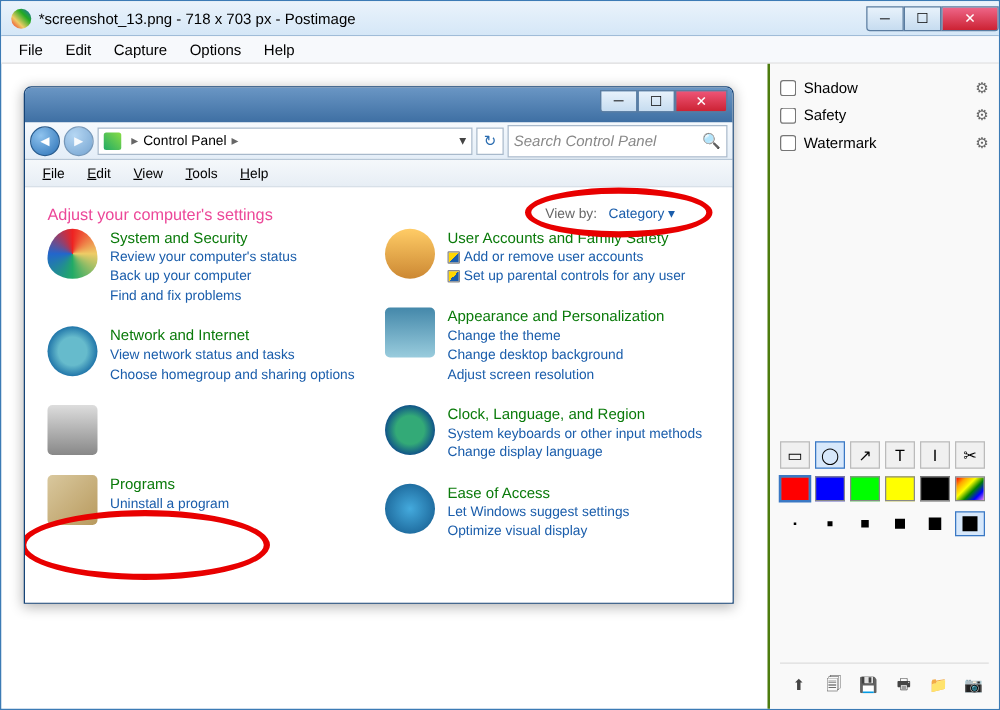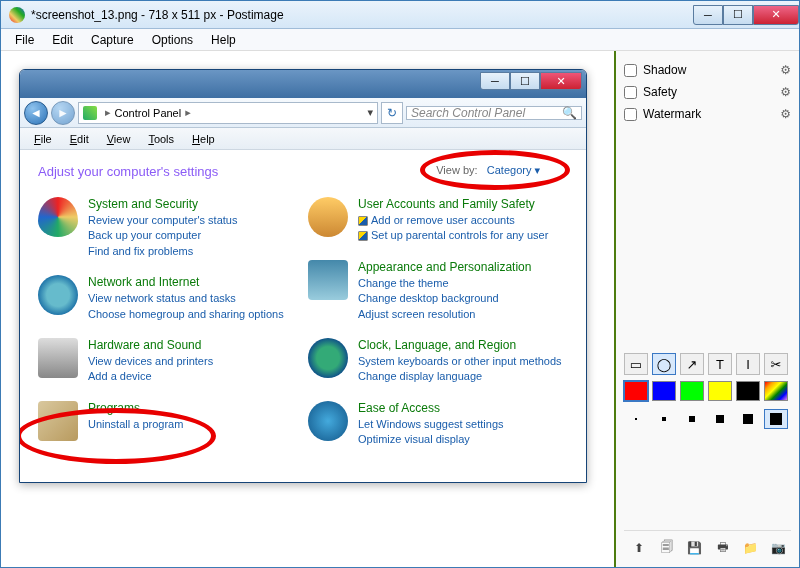--- a/index.html
+++ b/index.html
@@ -45,49 +45,49 @@
     .inner-titlebar { height:28px; background:linear-gradient(#6a96c4,#3e6fa3); display:flex; justify-content:flex-end; padding-right:4px; align-items:flex-start; padding-top:2px;}
     .inner-titlebar .win-btn { height:18px; }
     .inner-titlebar .win-btn.close { width:42px; background:linear-gradient(#e57,#c23); }
     
     .addrbar { height:30px; background:linear-gradient(#f5f9fd,#e4eef8); display:flex; align-items:center; padding:0 4px; gap:3px; border-bottom:1px solid #b7c7d7;}
     .nav-circle { width:24px; height:24px; border-radius:50%; background:radial-gradient(circle at 35% 30%, #8fc3ee, #2b72b7); border:1px solid #2a5d8f; display:flex;align-items:center;justify-content:center;color:#fff;font-size:12px;}
     .breadcrumb { flex:1; height:22px; border:1px solid #a8b9cb; background:#fff; display:flex; align-items:center; padding:0 4px; font-size:11px;}
     .crumb-icon { width:14px; height:14px; background:linear-gradient(45deg,#2a6,#8d4); margin-right:4px; border-radius:2px;}
     .crumb-sep { margin:0 4px; color:#666;}
     .refresh-btn { width:22px; height:22px; border:1px solid #a8b9cb; background:#fff; display:flex;align-items:center;justify-content:center; color:#2a6cb0;}
-    .searchbox { width:176px; height:14px; border:1px solid #a8b9cb; background:#fff; display:flex; align-items:center; padding:0 4px; color:#888; font-style:italic;}
+    .searchbox { width:176px; height:26px; border:1px solid #a8b9cb; background:#fff; display:flex; align-items:center; padding:0 4px; color:#888; font-style:italic;}
     .searchbox .mag { margin-left:auto; color:#2a6cb0; font-style:normal;}
     
     .inner-menubar { height:22px; display:flex; align-items:center; gap:2px; padding:0 6px; background:linear-gradient(#f5f8fb,#e7eef5); border-bottom:1px solid #cdd7e1; font-size:11px;}
     
     .cp-body { padding:14px 18px; height:334px; background:#fff; position:relative;}
-    .cp-heading { color:#8b5cf6; font-size:13px; margin-bottom:4px;}
+    .cp-heading { color:#ec4899; font-size:13px; margin-bottom:4px;}
     .viewby { position:absolute; top:14px; right:46px; font-size:11px; color:#666;}
     .viewby a { color:#1a5dab; text-decoration:none;}
     
-    .cp-columns { display:flex; gap:10px; margin-top:18px;}
+    .cp-columns { display:flex; gap:10px; margin-top:4px;}
     .cp-col { flex:1;}
     .cp-item { display:flex; gap:10px; margin-bottom:16px;}
     .cp-icon { width:40px; height:40px; flex-shrink:0; border-radius:4px;}
     .cp-text h3 { color:#0a7a0a; font-size:12px; font-weight:normal; margin-bottom:2px;}
     .cp-text .sub { color:#1a5dab; font-size:11px; display:block; line-height:1.4;}
     .shield { display:inline-block; width:10px; height:10px; background:linear-gradient(135deg,#ffd700 50%,#1a5dab 50%); border-radius:1px; margin-right:3px; vertical-align:middle; border:1px solid #888;}
     
     
     .annot { position:absolute; border:5px solid #e80000; border-radius:50%; pointer-events:none;}
     
   </style>
 </head>
 <body>
 
 <div class="outer-window">
   <div class="titlebar">
     <div class="titlebar-icon"></div>
-    <div class="titlebar-text">*screenshot_13.png - 718 x 511 px - Postimage</div>
+    <div class="titlebar-text">*screenshot_13.png - 718 x 703 px - Postimage</div>
     <div class="win-buttons">
       <div class="win-btn min">─</div>
       <div class="win-btn">☐</div>
       <div class="win-btn close">✕</div>
     </div>
   </div>
   <div class="menubar">
     <div class="menubar-item"><span>File</span></div>
     <div class="menubar-item"><span>Edit</span></div>
     <div class="menubar-item"><span>Capture</span></div>
@@ -151,25 +151,20 @@
               <div class="cp-item">
                 <div class="cp-icon" style="background:radial-gradient(circle,#6bc 40%,#27a 70%);border-radius:50%;"></div>
                 <div class="cp-text">
                   <h3>Network and Internet</h3>
                   <span class="sub">View network status and tasks</span>
                   <span class="sub">Choose homegroup and sharing options</span>
                 </div>
               </div>
               <div class="cp-item">
                 <div class="cp-icon" style="background:linear-gradient(#ddd,#888);border-radius:4px;"></div>
-                <div class="cp-text">
-                  <h3>Hardware and Sound</h3>
-                  <span class="sub">View devices and printers</span>
-                  <span class="sub">Add a device</span>
-                </div>
               </div>
               <div class="cp-item">
                 <div class="cp-icon" style="background:linear-gradient(135deg,#d9c89e,#b89a5e);border-radius:4px;position:relative;"></div>
                 <div class="cp-text">
                   <h3>Programs</h3>
                   <span class="sub">Uninstall a program</span>
                 </div>
               </div>
             </div>
 

